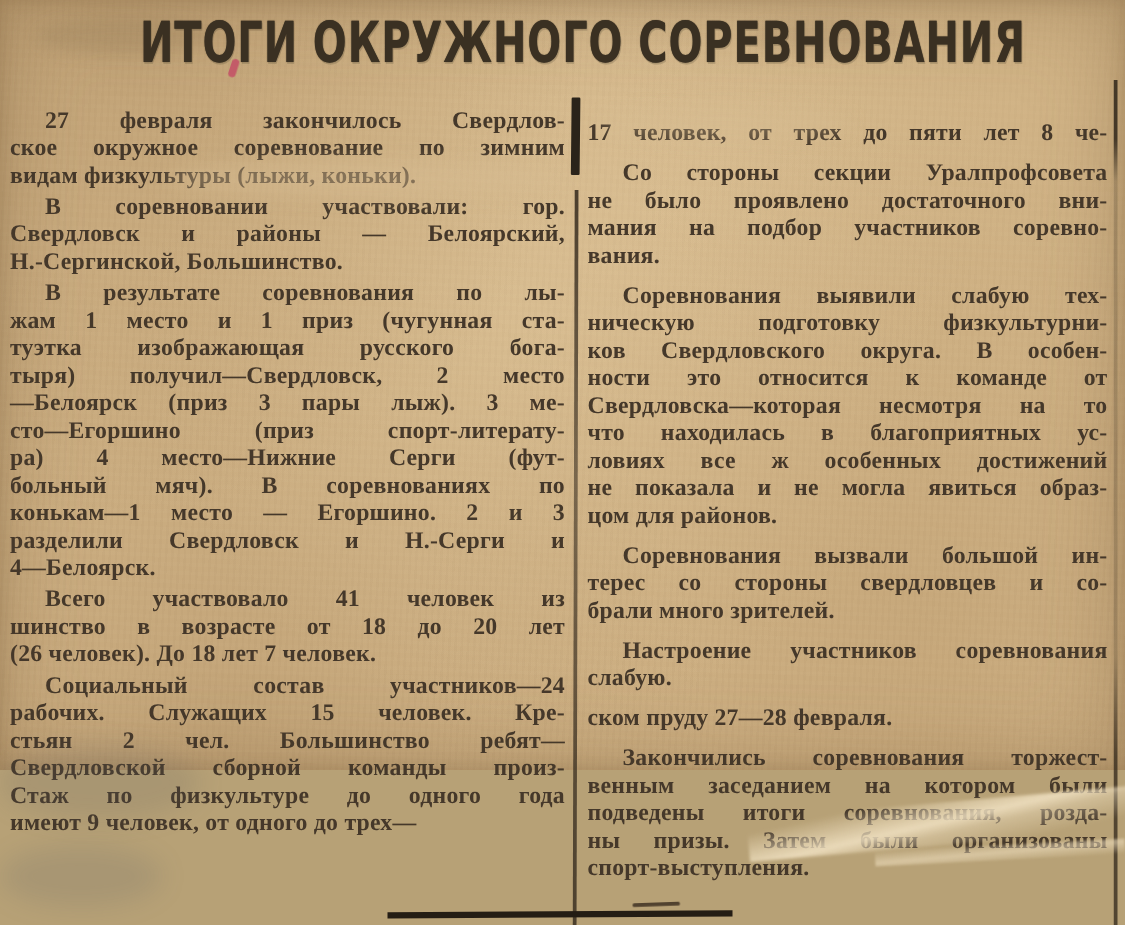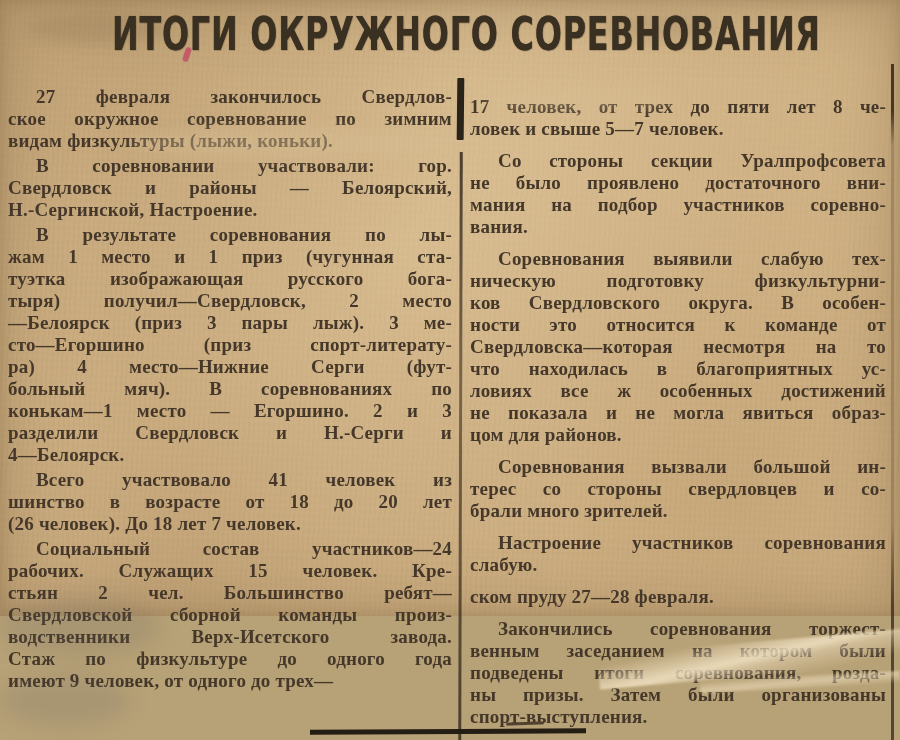--- a/index.html
+++ b/index.html
@@ -86,21 +86,21 @@
   <div class="columns">
     <div class="col left" id="col-left">
         <div class="para">
           <div class="line indent">27 февраля закончилось Свердлов-</div>
           <div class="line">ское окружное соревнование по зимним</div>
           <div class="line last">видам физкультуры (лыжи, коньки).</div>
         </div>
         <div class="para">
           <div class="line indent">В соревновании участвовали: гор.</div>
           <div class="line">Свердловск и районы — Белоярский,</div>
-          <div class="line last">Н.-Сергинской, Настроение.</div>
+          <div class="line last">Н.-Сергинской, Большинство.</div>
         </div>
         <div class="para">
           <div class="line indent">В результате соревнования по лы-</div>
           <div class="line">жам 1 место и 1 приз (чугунная ста-</div>
           <div class="line">туэтка изображающая русского бога-</div>
           <div class="line">тыря) получил—Свердловск, 2 место</div>
           <div class="line">—Белоярск (приз 3 пары лыж). 3 ме-</div>
           <div class="line">сто—Егоршино (приз спорт-литерату-</div>
           <div class="line">ра) 4 место—Нижние Серги (фут-</div>
           <div class="line">больный мяч). В соревнованиях по</div>
@@ -111,29 +111,27 @@
         <div class="para">
           <div class="line indent">Всего участвовало 41 человек из</div>
           <div class="line">шинство в возрасте от 18 до 20 лет</div>
           <div class="line last">(26 человек). До 18 лет 7 человек.</div>
         </div>
         <div class="para">
           <div class="line indent">Социальный состав участников—24</div>
           <div class="line">рабочих. Служащих 15 человек. Кре-</div>
           <div class="line">стьян 2 чел. Большинство ребят—</div>
           <div class="line">Свердловской сборной команды произ-</div>
-          <div class="line">водственники Верх-Исетского завода.</div>
           <div class="line">Стаж по физкультуре до одного года</div>
           <div class="line last">имеют 9 человек, от одного до трех—</div>
         </div>
       </div>
     <div class="col right" id="col-right">
         <div class="para">
           <div class="line">17 человек, от трех до пяти лет 8 че-</div>
-          <div class="line last">ловек и свыше 5—7 человек.</div>
         </div>
         <div class="para">
           <div class="line indent">Со стороны секции Уралпрофсовета</div>
           <div class="line">не было проявлено достаточного вни-</div>
           <div class="line">мания на подбор участников соревно-</div>
           <div class="line last">вания.</div>
         </div>
         <div class="para">
           <div class="line indent">Соревнования выявили слабую тех-</div>
           <div class="line">ническую подготовку физкультурни-</div>

